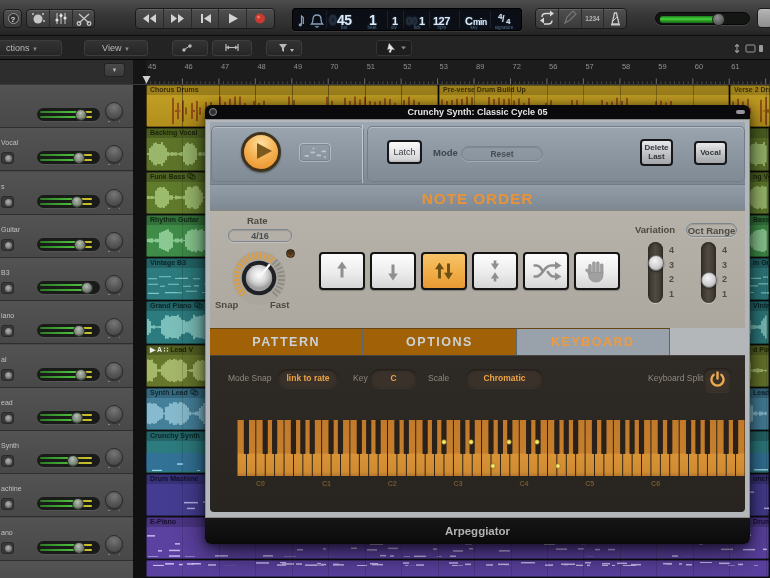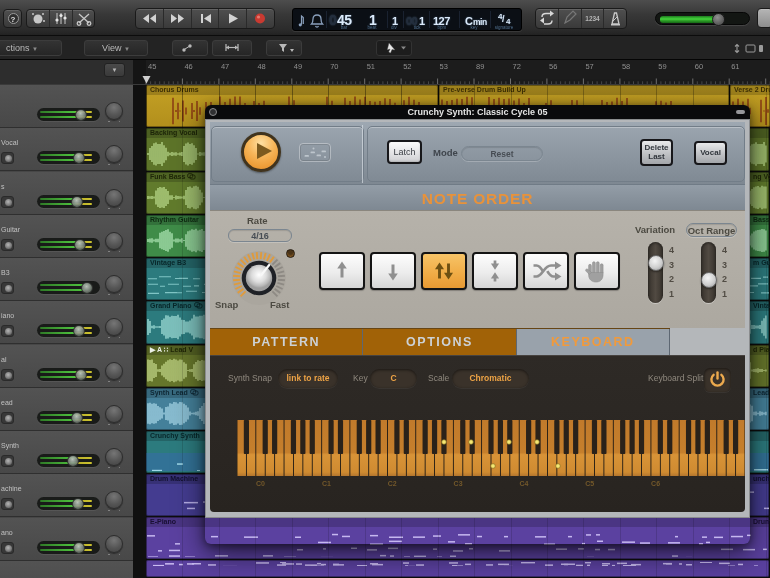--- a/index.html
+++ b/index.html
@@ -957,20 +957,21 @@
       <div class="grid"></div>
 </div>
 </div>
 <div id="win">
     <div id="wbody"></div>
     <div id="wtitle">Crunchy Synth: Classic Cycle 05</div>
     <div id="wclose"><svg width="8" height="8">
         <path d="M2.2 2.2l3.6 3.6M5.8 2.2L2.2 5.8" stroke="#cfcfcf" stroke-width="1.1"></path>
       </svg></div>
     <div id="wled"></div>
+    <div id="wbot">Arpeggiator</div>
     <div id="sectop"></div>
     <div class="panel" style="left:6px;top:21px;width:153px;height:56px"></div>
     <div class="panel" style="left:162px;top:21px;width:378px;height:56px"></div>
     <div style="position:absolute;left:156.5px;top:20px;width:1.5px;height:58px;background:rgba(235,240,245,.55)"></div>
     <div id="playbtn"></div>
     <div id="dotsbtn"><svg width="30" height="17">
         <g fill="#c6ced4" opacity="0.85">
           <rect x="4.5" y="11" width="4.5" height="1.8" rx="0.9"></rect>
           <rect x="10.5" y="7.5" width="4.5" height="1.8" rx="0.9"></rect>
           <rect x="16.5" y="10.5" width="4.5" height="1.8" rx="0.9"></rect>
@@ -1082,26 +1083,26 @@
     <div class="snum" style="left:517px;top:140.0px">4</div>
     <div class="snum" style="left:517px;top:154.5px">3</div>
     <div class="snum" style="left:517px;top:169.0px">2</div>
     <div class="snum" style="left:517px;top:183.5px">1</div>
     <div id="sectabs">
       <div class="tab">PATTERN</div>
       <div class="tab">OPTIONS</div>
       <div class="tab sel">KEYBOARD</div>
     </div>
     <div id="secdark"></div>
-    <div class="dlab" style="left:23px">Synth Snap</div>
+    <div class="dlab" style="left:23px">Mode Snap</div>
     <div class="pill" style="left:73px;width:60px">link to rate</div>
     <div class="dlab" style="left:148px">Key</div>
     <div class="pill" style="left:165px;width:47px">C</div>
     <div class="dlab" style="left:223px">Scale</div>
-    <div class="pill" style="left:247px;width:77px">Chromatic</div>
+    <div class="pill" style="left:261px;width:77px">Chromatic</div>
     <div class="dlab" style="left:443px">Keyboard Split</div>
     <div class="pill" style="left:499px;top:263px;width:27px;height:24px;border-radius:6px"><svg width="27" height="24">
         <g stroke="#edaa4e" stroke-width="2.4" fill="none" stroke-linecap="round">
           <path d="M13.5 4.5v6"></path>
           <path d="M9.6 6.8a6.1 6.1 0 107.8 0"></path>
         </g>
       </svg></div>
     <svg width="508" height="68" style="position:absolute;left:32px;top:315px" viewBox="0 0 508 68">
       <defs>
         <linearGradient id="wk" x1="0" y1="0" x2="0" y2="1">

